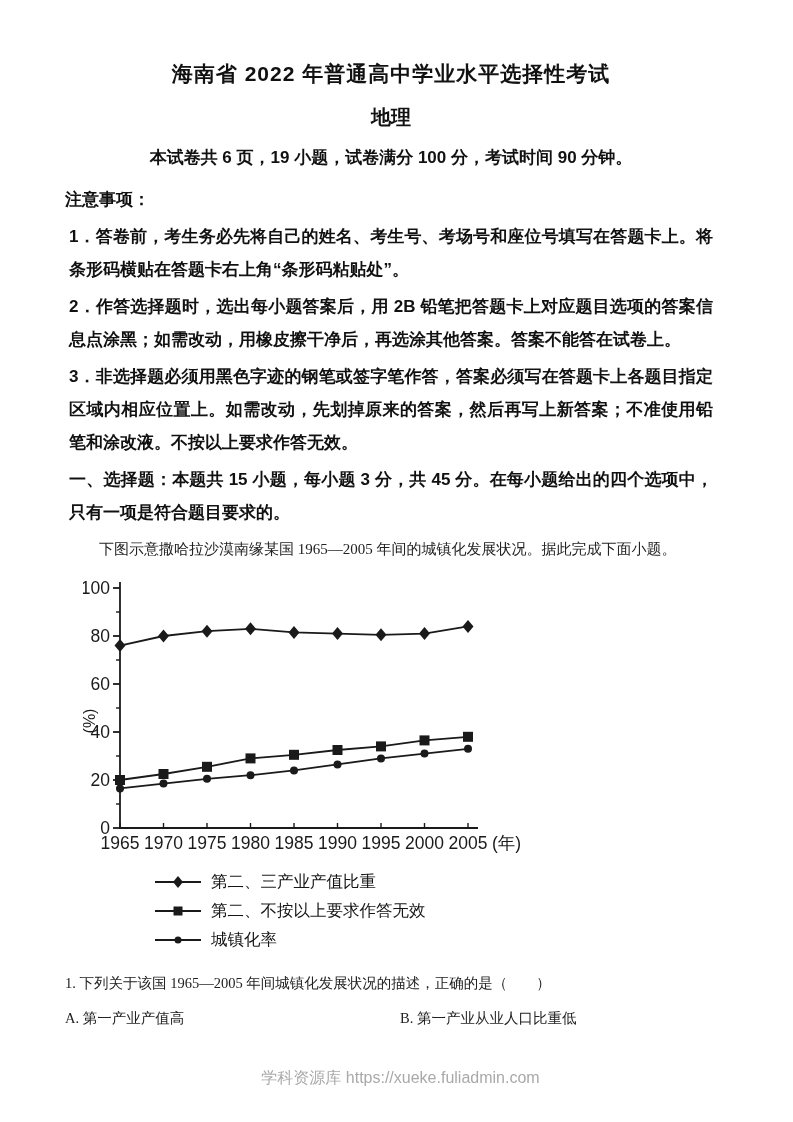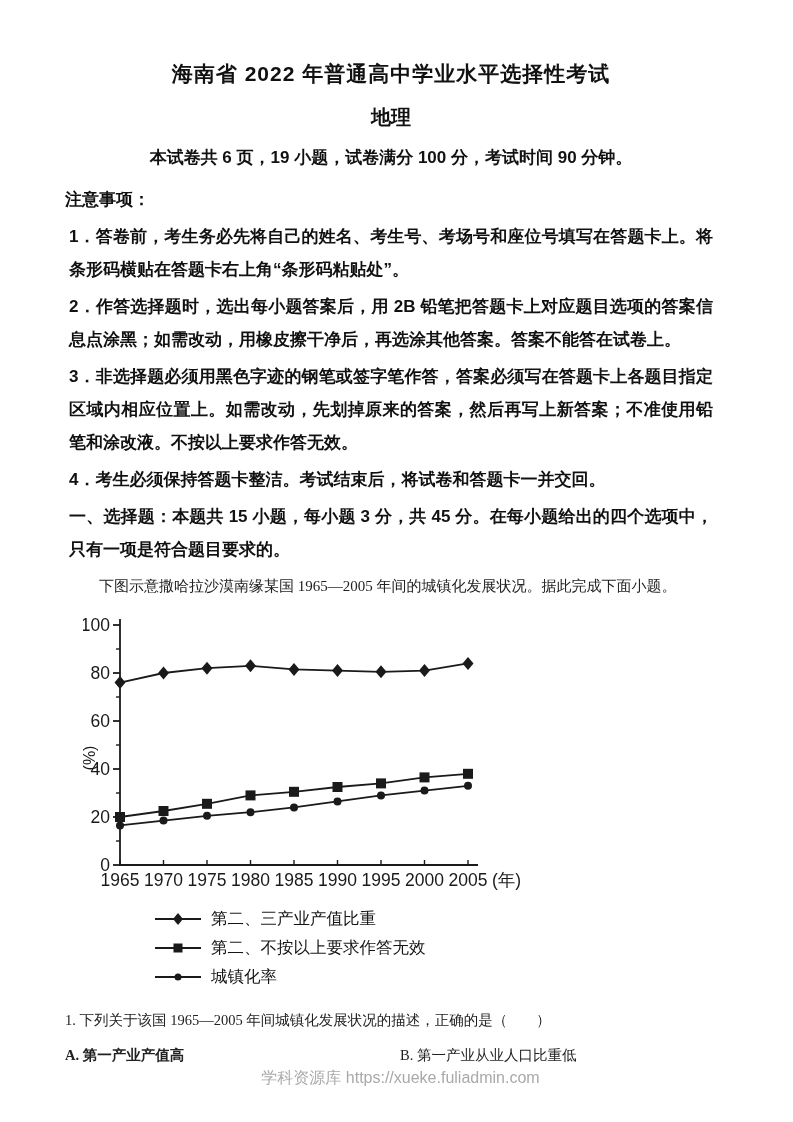--- a/index.html
+++ b/index.html
@@ -35,40 +35,39 @@
     font-size:15px; line-height:24px; margin:8px 0 10px 0;
     text-indent:34px; color:#222; font-style:normal;
   }
   .chart-wrap { margin:4px 0 0 18px; }
   .legend { margin:2px 0 0 90px; font-family:"Liberation Sans", sans-serif; }
   .legend-row { display:flex; align-items:center; height:29px; }
   .legend-row svg { flex:0 0 auto; margin-right:10px; }
   .legend-label { font-size:16.5px; color:#151515; }
   .question { font-size:14.5px; color:#222; margin:20px 0 0 0; }
   .options { display:flex; font-size:14.5px; color:#222; margin:16px 0 0 0; }
-  .option-a { flex:0 0 335px;font-weight:bold; }
+  .option-a { flex:0 0 335px; }
   .footer {
     position:absolute; left:8px; right:0; top:1068px; text-align:center;
     font-family:"Liberation Sans", sans-serif; font-size:16px; color:#a9a9a9;
   }
 </style>
 </head>
 <body>
 
 <div class="page">
 
   <h1 class="title">海南省 2022 年普通高中学业水平选择性考试</h1>
   <h2 class="subject">地理</h2>
   <p class="exam-info">本试卷共 6 页，19 小题，试卷满分 100 分，考试时间 90 分钟。</p>
 
   <p class="notice-heading">注意事项：</p>
   <p class="notice-p">1．答卷前，考生务必先将自己的姓名、考生号、考场号和座位号填写在答题卡上。将条形码横贴在答题卡右上角“条形码粘贴处”。</p>
   <p class="notice-p">2．作答选择题时，选出每小题答案后，用 2B 铅笔把答题卡上对应题目选项的答案信息点涂黑；如需改动，用橡皮擦干净后，再选涂其他答案。答案不能答在试卷上。</p>
   <p class="notice-p">3．非选择题必须用黑色字迹的钢笔或签字笔作答，答案必须写在答题卡上各题目指定区域内相应位置上。如需改动，先划掉原来的答案，然后再写上新答案；不准使用铅笔和涂改液。不按以上要求作答无效。</p>
-  <p class="notice-p">4．考生必须保持答题卡整洁。考试结束后，将试卷和答题卡一并交回。</p>
 
   <p class="section-heading">一、选择题：本题共 15 小题，每小题 3 分，共 45 分。在每小题给出的四个选项中，只有一项是符合题目要求的。</p>
 
   <p class="stimulus">下图示意撒哈拉沙漠南缘某国 1965—2005 年间的城镇化发展状况。据此完成下面小题。</p>
 
   <div class="chart-wrap">
     <svg id="chart-svg" width="500" height="290" viewBox="0 0 500 290">
         <line x1="37" y1="11" x2="37" y2="257" stroke="#1a1a1a" stroke-width="1.8"></line>
         <line x1="36" y1="257" x2="395" y2="257" stroke="#1a1a1a" stroke-width="1.8"></line>
         <line x1="37" y1="257" x2="30" y2="257" stroke="#1a1a1a" stroke-width="1.8"></line>

